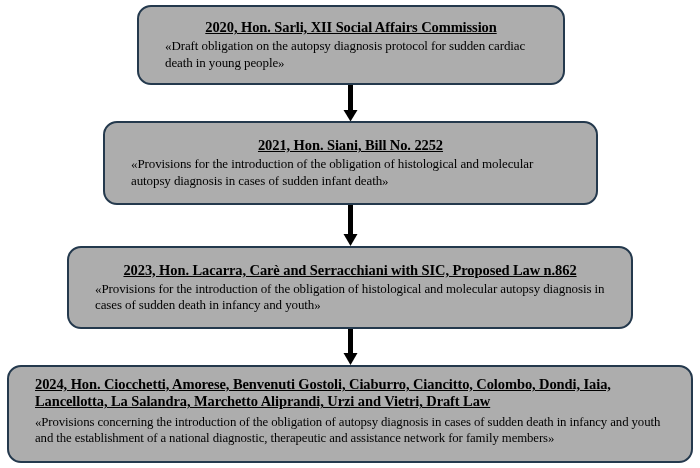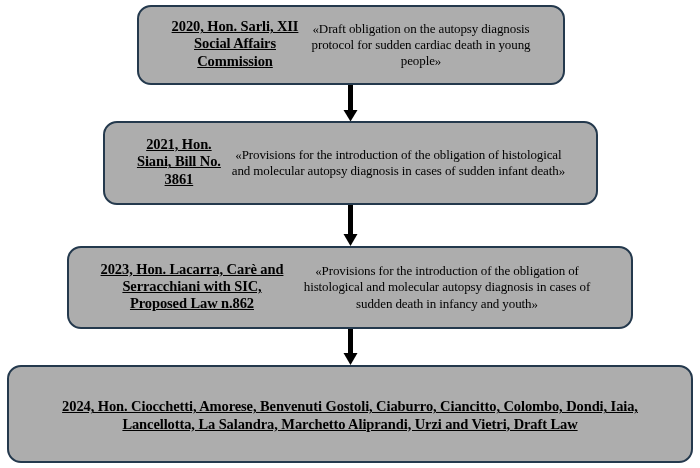--- a/index.html
+++ b/index.html
@@ -23,24 +23,24 @@
     background: #ffffff;
   }
 
   .flow-node {
     position: absolute;
     box-sizing: border-box;
     background: #adadad;
     border: 2px solid #24394d;
     border-radius: 14px;
     display: flex;
-    flex-direction: row;
+    flex-direction: column;
     align-items: center;
     justify-content: center;
-    text-align: center;
+    text-align: left;
     color: #000000;
     padding: 4px 26px;
     z-index: 2;
   }
 
   .node-title {
     font-weight: bold;
     text-decoration: underline;
     line-height: 1.18;
     letter-spacing: -0.1px;
@@ -115,26 +115,27 @@
       </g>
     </g>
   </svg>
 
   <div class="flow-node" id="node-0">
     <div class="node-title">2020, Hon. Sarli, XII Social Affairs Commission</div>
     <div class="node-body">«Draft obligation on the autopsy diagnosis protocol for sudden cardiac death in young people»</div>
   </div>
 
   <div class="flow-node" id="node-1">
-    <div class="node-title">2021, Hon. Siani, Bill No. 3861</div>
+    <div class="node-title">2021, Hon. Siani, Bill No. 2252</div>
     <div class="node-body">«Provisions for the introduction of the obligation of histological and molecular autopsy diagnosis in cases of sudden infant death»</div>
   </div>
 
   <div class="flow-node" id="node-2">
     <div class="node-title">2023, Hon. Lacarra, Carè and Serracchiani with SIC, Proposed Law n.862</div>
     <div class="node-body">«Provisions for the introduction of the obligation of histological and molecular autopsy diagnosis in cases of sudden death in infancy and youth»</div>
   </div>
 
   <div class="flow-node" id="node-3">
     <div class="node-title">2024, Hon. Ciocchetti, Amorese, Benvenuti Gostoli, Ciaburro, Ciancitto, Colombo, Dondi, Iaia, Lancellotta, La Salandra, Marchetto Aliprandi, Urzi and Vietri, Draft Law</div>
+    <div class="node-body">«Provisions concerning the introduction of the obligation of autopsy diagnosis in cases of sudden death in infancy and youth and the establishment of a national diagnostic, therapeutic and assistance network for family members»</div>
   </div>
 
 </div>
 
 </body></html>

